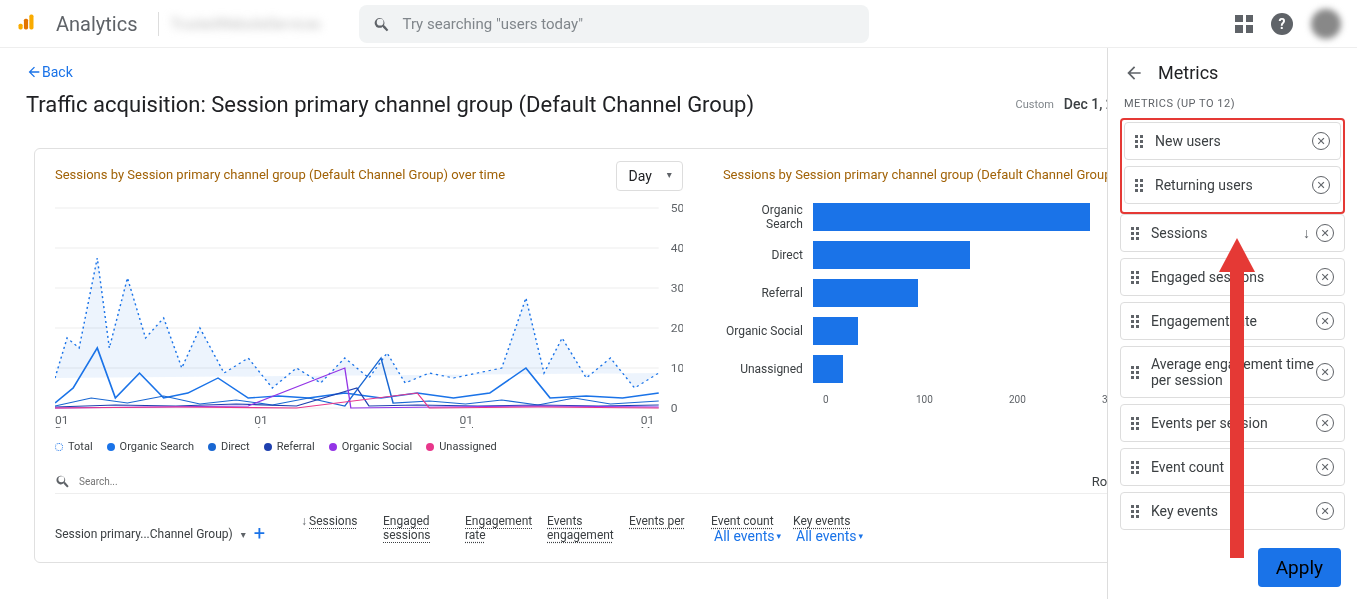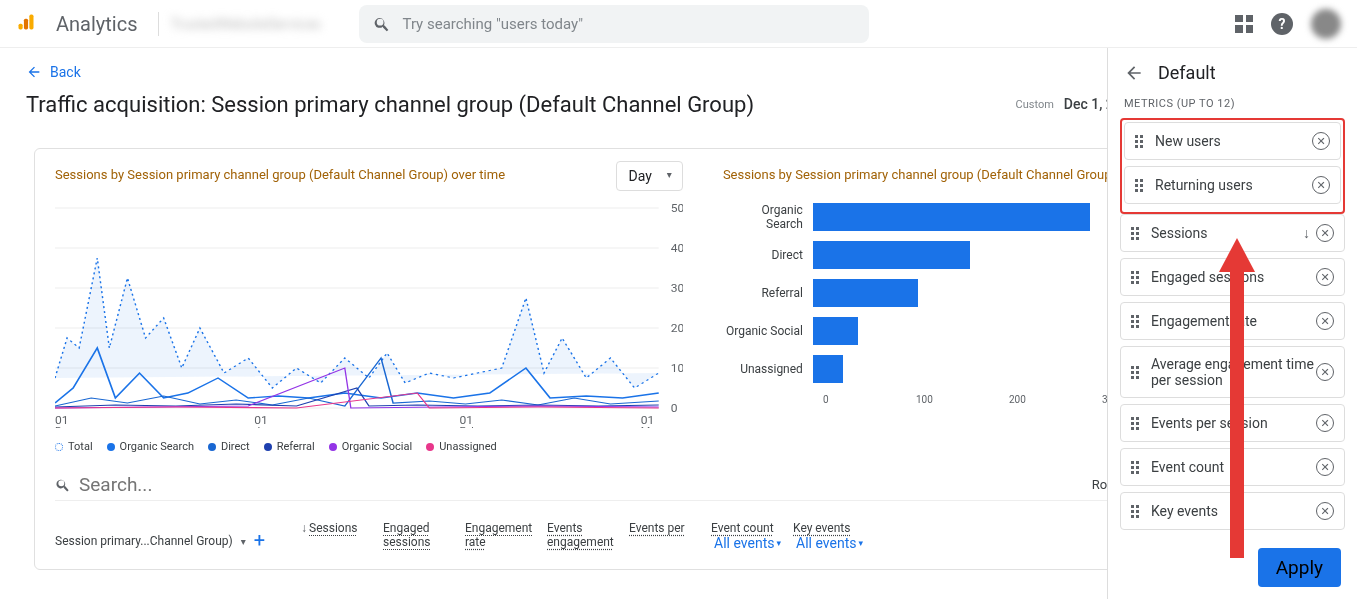--- a/index.html
+++ b/index.html
@@ -16,21 +16,21 @@
   .topbar .search svg { width: 18px; height: 18px; margin-right: 12px; fill: #5f6368; }
   .topbar .search-text { color: #80868b; font-size: 15px; }
   .topbar .right-icons { margin-left: auto; display: flex; align-items: center; gap: 18px; }
   .topbar .grid-icon { width: 18px; height: 18px; display: grid; grid-template: repeat(2,1fr)/repeat(2,1fr); gap: 3px; }
   .topbar .grid-icon span { background: #5f6368; }
   .topbar .help-icon { width: 22px; height: 22px; border-radius: 50%; background: #5f6368; color: #fff; display: flex; align-items: center; justify-content: center; font-size: 14px; font-weight: bold; }
   .topbar .avatar { width: 30px; height: 30px; border-radius: 50%; background: #888; filter: blur(3px); }
   
   
   .subhead { padding: 16px 26px 6px; }
-  .back-row { display: flex; align-items: flex-start; gap: 8px; color: #1a73e8; font-size: 14px; cursor: pointer; }
+  .back-row { display: flex; align-items: flex-start; color: #1a73e8; font-size: 14px; cursor: pointer; }
   .back-row svg { width: 16px; height: 16px; fill: #1a73e8; }
   .title-row { display: flex; align-items: center; margin-top: 8px; }
   .page-title { font-size: 22px; color: #202124; font-weight: 400; flex: 1; }
   .date-label { display: flex; align-items: center; gap: 6px; font-size: 14px; }
   .date-label .cust { font-size: 11px; color: #80868b; margin-right: 4px; }
   .date-label .range { color: #3c4043; font-weight: 500; }
   .save-btn { margin-left: 16px; background: #1a73e8; color: #fff; border: none; border-radius: 4px; padding: 8px 14px; font-size: 14px; display: flex; align-items: center; gap: 6px; cursor: pointer; }
   .save-btn svg { width: 16px; height: 16px; fill: #fff; }
 
   
@@ -54,21 +54,21 @@
   .barchart { height: 230px; margin-top: 16px; position: relative; }
   .bar-row { display: flex; align-items: center; height: 38px; }
   .bar-row .blabel { width: 90px; text-align: right; font-size: 12px; color: #3c4043; padding-right: 10px; }
   .bar-row .bar { height: 28px; background: #1a73e8; }
   .bar-xaxis { display: flex; margin-left: 100px; font-size: 10px; color: #5f6368; margin-top: 6px; }
   .bar-xaxis span { flex: 1; }
 
   
   .search-row { display: flex; align-items: center; margin-top: 20px; border-bottom: 1px solid #eee; padding-bottom: 4px; }
   .search-row svg { width: 16px; height: 16px; fill: #5f6368; margin-right: 8px; }
-  .search-row input { border: none; outline: none; font-size: 19px; color: #15803d; flex: 1; }
+  .search-row input { border: none; outline: none; font-size: 10px; color: #15803d; flex: 1; }
   .pager { margin-left: auto; display: flex; align-items: center; gap: 20px; font-size: 13px; color: #3c4043; }
   .pager .rpp { display: flex; align-items: center; gap: 10px; }
   .pager .rpp .sel { display: flex; align-items: center; gap: 14px; }
 
   
   .thead { display: flex; align-items: flex-end; margin-top: 20px; font-size: 12px; color: #3c4043; }
   .thead .col1 { width: 240px; display: flex; align-items: center; gap: 8px; }
   .thead .col1 .chev::after { content: '▾'; color: #5f6368; font-size: 10px; }
   .thead .plus { width: 20px; height: 20px; color: #1a73e8; font-size: 20px; line-height: 18px; }
   .thead .mcol { width: 82px; padding: 0 6px; }
@@ -296,21 +296,21 @@
         <div class="mcol"><span class="ml">Key events</span><div class="sub">All events</div></div>
       </div>
   </div>
 </div>
 
 <div class="panel">
   <div class="panel-head">
     <svg viewBox="0 0 24 24">
         <path d="M20 11H7.83l5.59-5.59L12 4l-8 8 8 8 1.41-1.41L7.83 13H20z"></path>
       </svg>
-    <h2>Default</h2>
+    <h2>Metrics</h2>
   </div>
   <div class="panel-sub">METRICS (UP TO 12)</div>
   <div class="metrics-scroll" id="metrics-list">
       <div class="metric-group highlighted">
         <div class="metric-row">
           <div class="drag">
             <span></span>
             <span></span>
             <span></span>
             <span></span>

